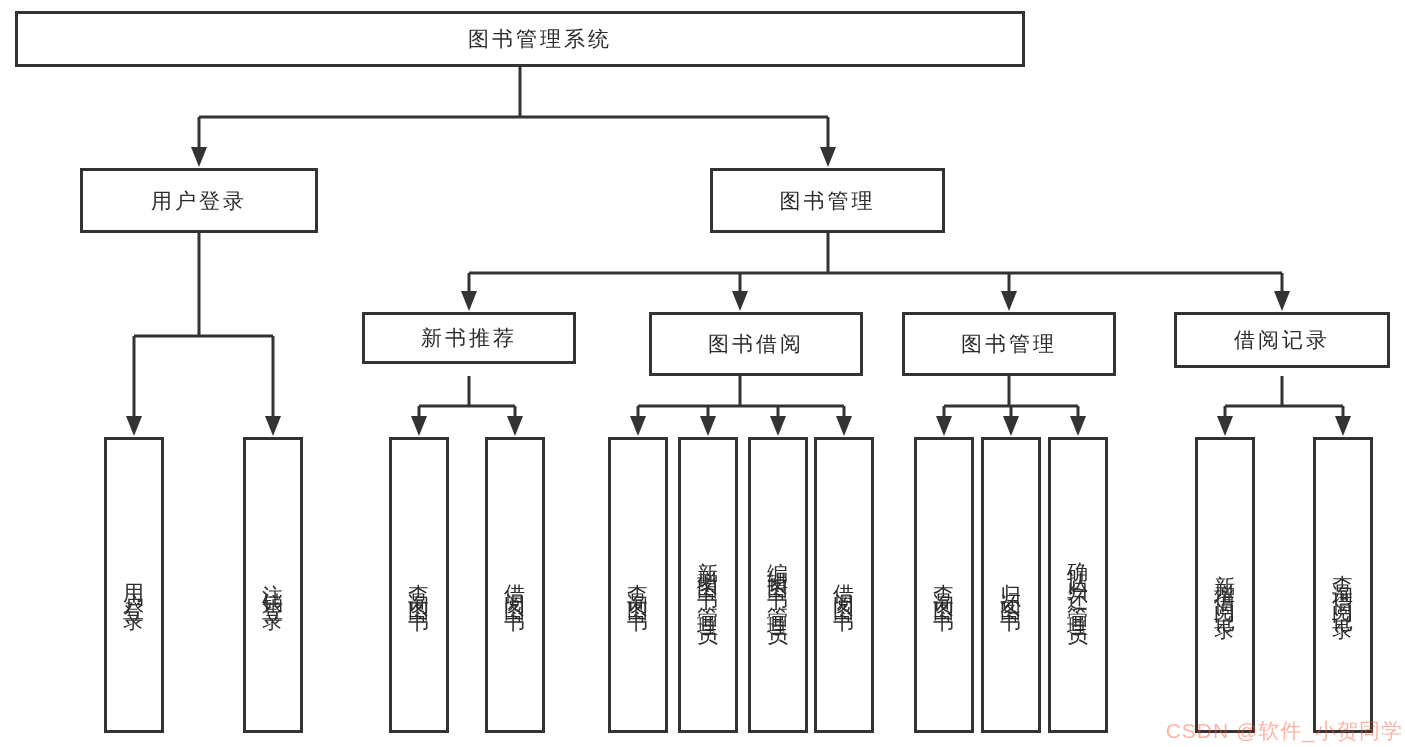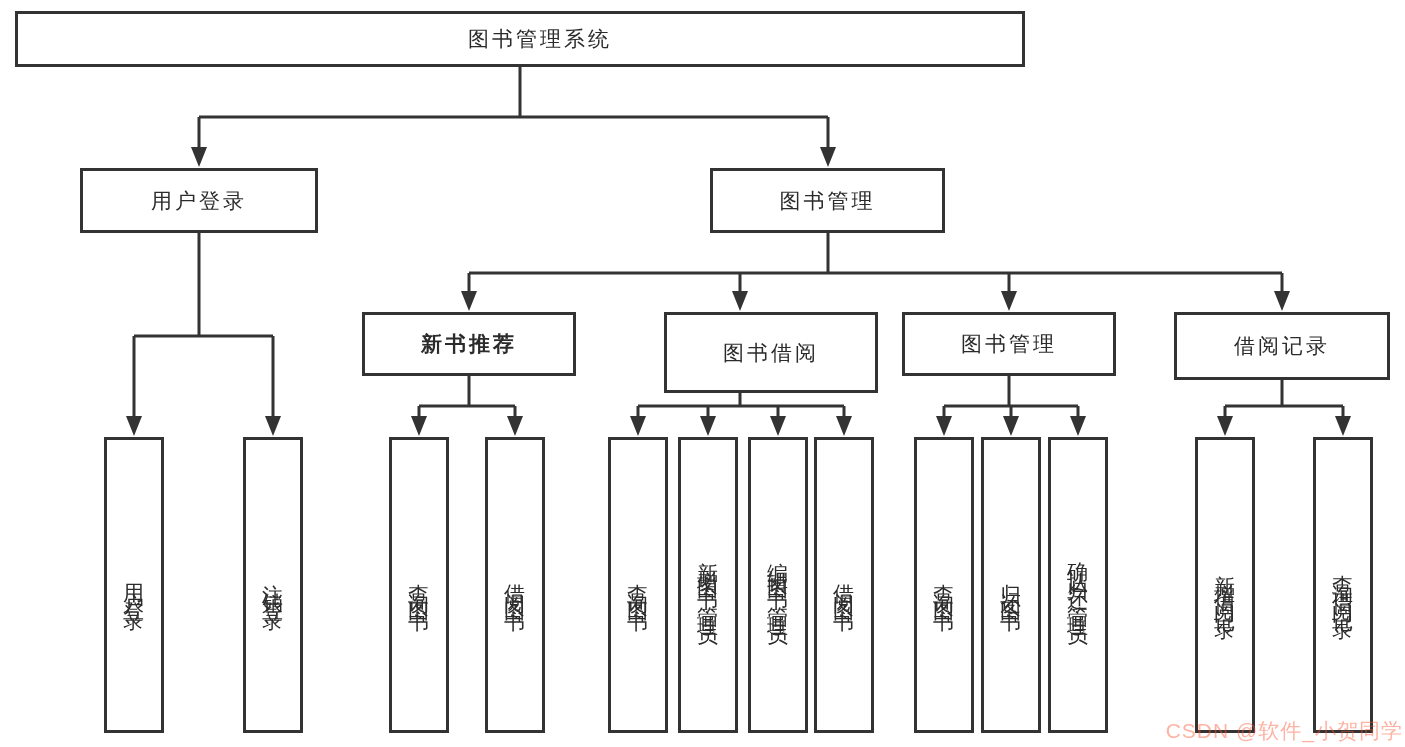--- a/index.html
+++ b/index.html
@@ -33,24 +33,24 @@
     writing-mode:vertical-rl;
     text-orientation:mixed;
     font-size:21px;
     letter-spacing:9px;
     line-height:1;
   }
   
   .n-root            { left:15px;  top:11px;  width:1010px; height:56px;padding-left:40px; }
   .n-user-login      { left:80px;  top:168px; width:238px;  height:65px; }
   .n-book-mgmt       { left:710px; top:168px; width:235px;  height:65px;justify-content:center; }
-  .n-new-book-rec    { left:362px; top:312px; width:214px;  height:64px;font-weight:bold; }
-  .n-book-borrow     { left:664px; top:312px; width:214px;  height:81px; }
+  .n-new-book-rec    { left:362px; top:312px; width:214px;  height:52px; }
+  .n-book-borrow     { left:649px; top:312px; width:214px;  height:64px; }
   .n-current-borrow  { left:902px; top:312px; width:214px;  height:64px; }
-  .n-borrow-records  { left:1174px;top:312px; width:216px;  height:68px; }
+  .n-borrow-records  { left:1174px;top:312px; width:216px;  height:56px; }
 
   .l-1a { left:104px; }  .l-1b { left:243px; }
   .l-2a { left:389px; }  .l-2b { left:485px; }
   .l-3a { left:608px; }  .l-3b { left:678px; }  .l-3c { left:748px; }  .l-3d { left:814px; }
   .l-4a { left:914px; }  .l-4b { left:981px; }  .l-4c { left:1048px; }
   .l-5a { left:1195px; } .l-5b { left:1313px; }
 
   .watermark {
     position:absolute;
     right:2px; bottom:2px;

